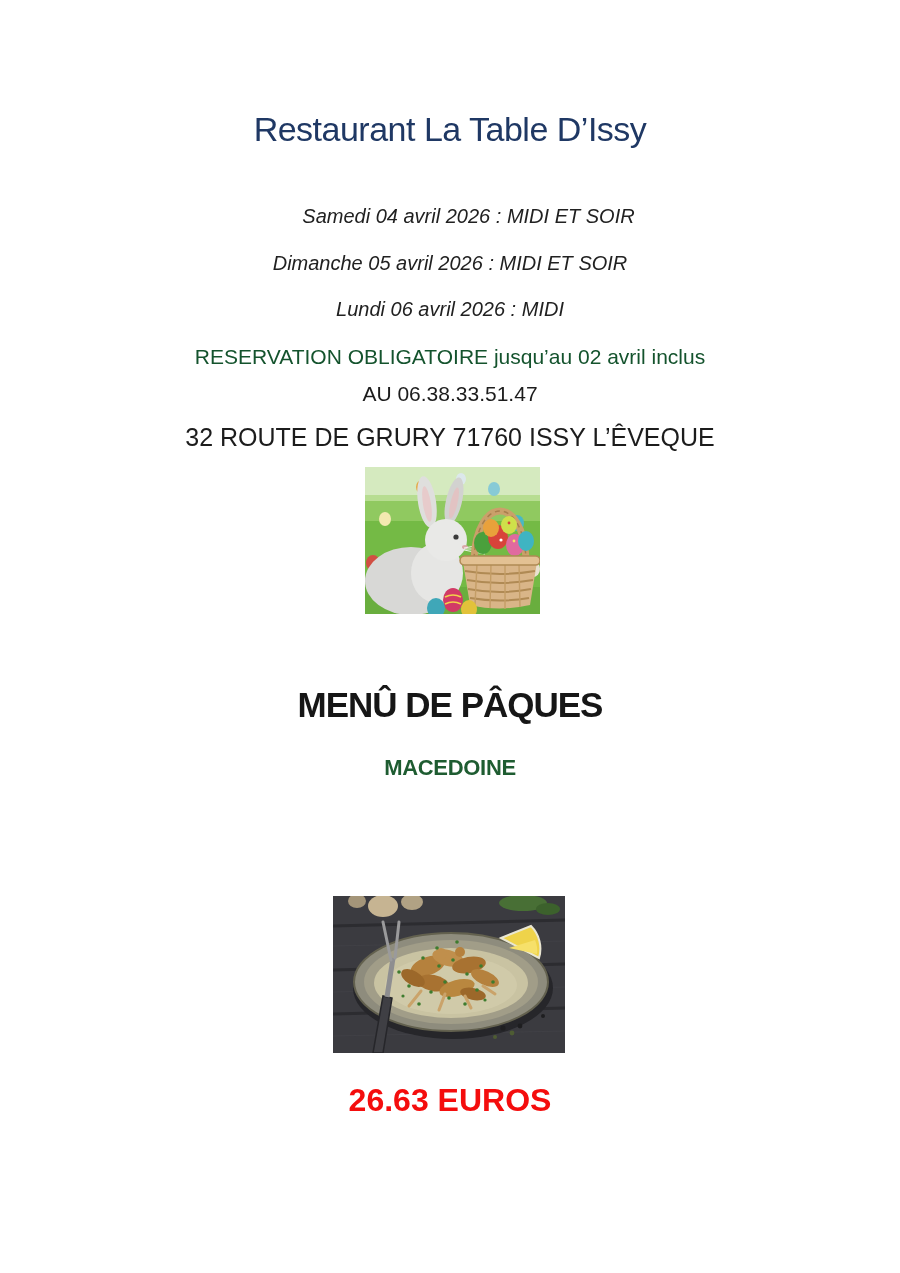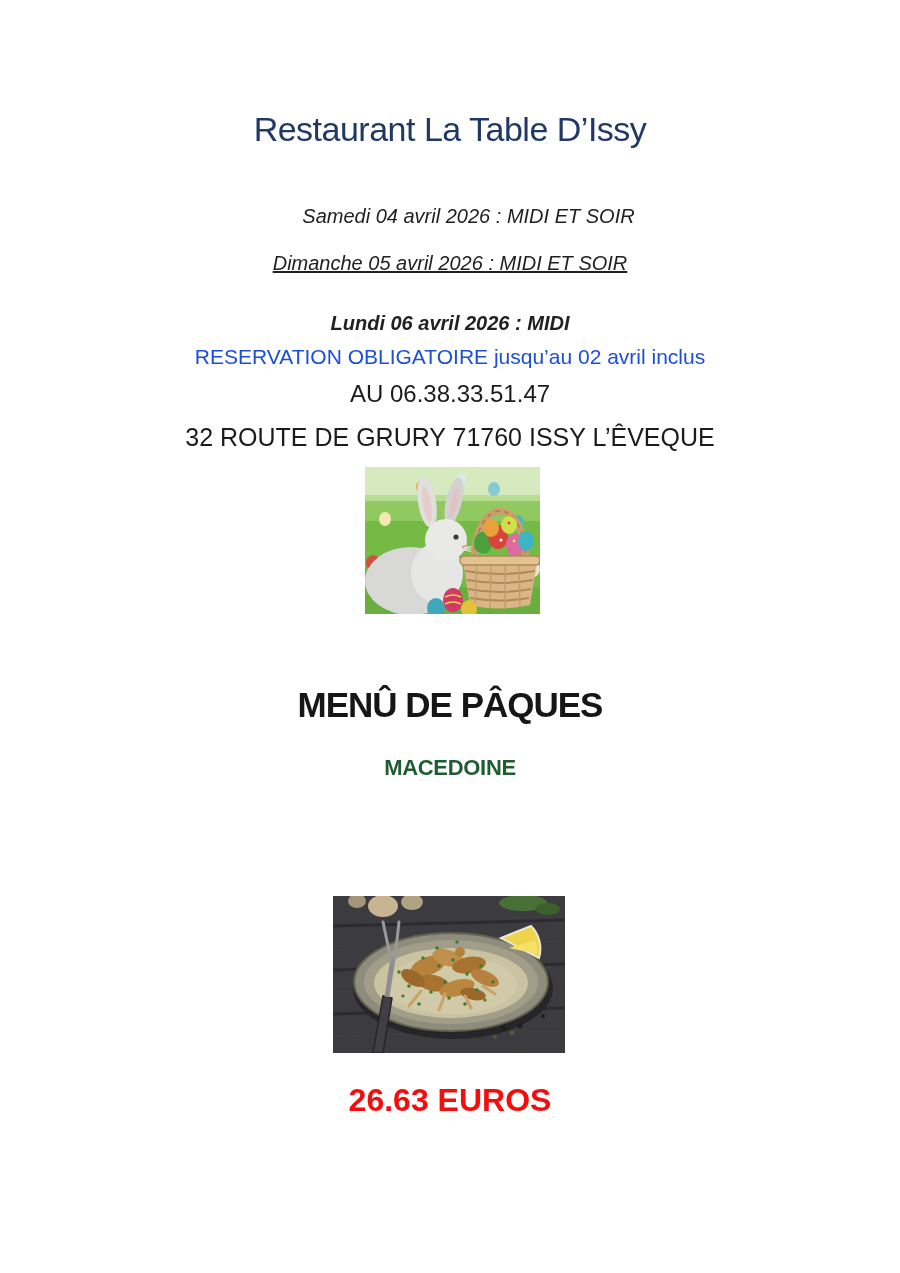--- a/index.html
+++ b/index.html
@@ -30,31 +30,31 @@
     color: #1f3864;
     font-weight: 500;
   }
   .sched {
     font-size: 20px;
     font-style: italic;
     color: #212121;
     line-height: 26px;
   }
   .sched-1 { top: 203px; padding-left: 37px; }
-  .sched-2 { top: 250px; text-decoration: underline; }
-  .sched-3 { top: 310px; font-weight: bold; }
+  .sched-2 { top: 250px; }
+  .sched-3 { top: 296px; }
   .reservation {
     top: 343px;
     font-size: 21px;
-    color: #1d4ed8;
+    color: #14532d;
     line-height: 27px;
   }
   .phone {
     top: 380px;
-    font-size: 24px;
+    font-size: 21px;
     color: #1c1c1c;
     line-height: 27px;
   }
   .address {
     top: 424px;
     font-size: 25px;
     color: #1c1c1c;
     line-height: 27px;
   }
   .photo {

